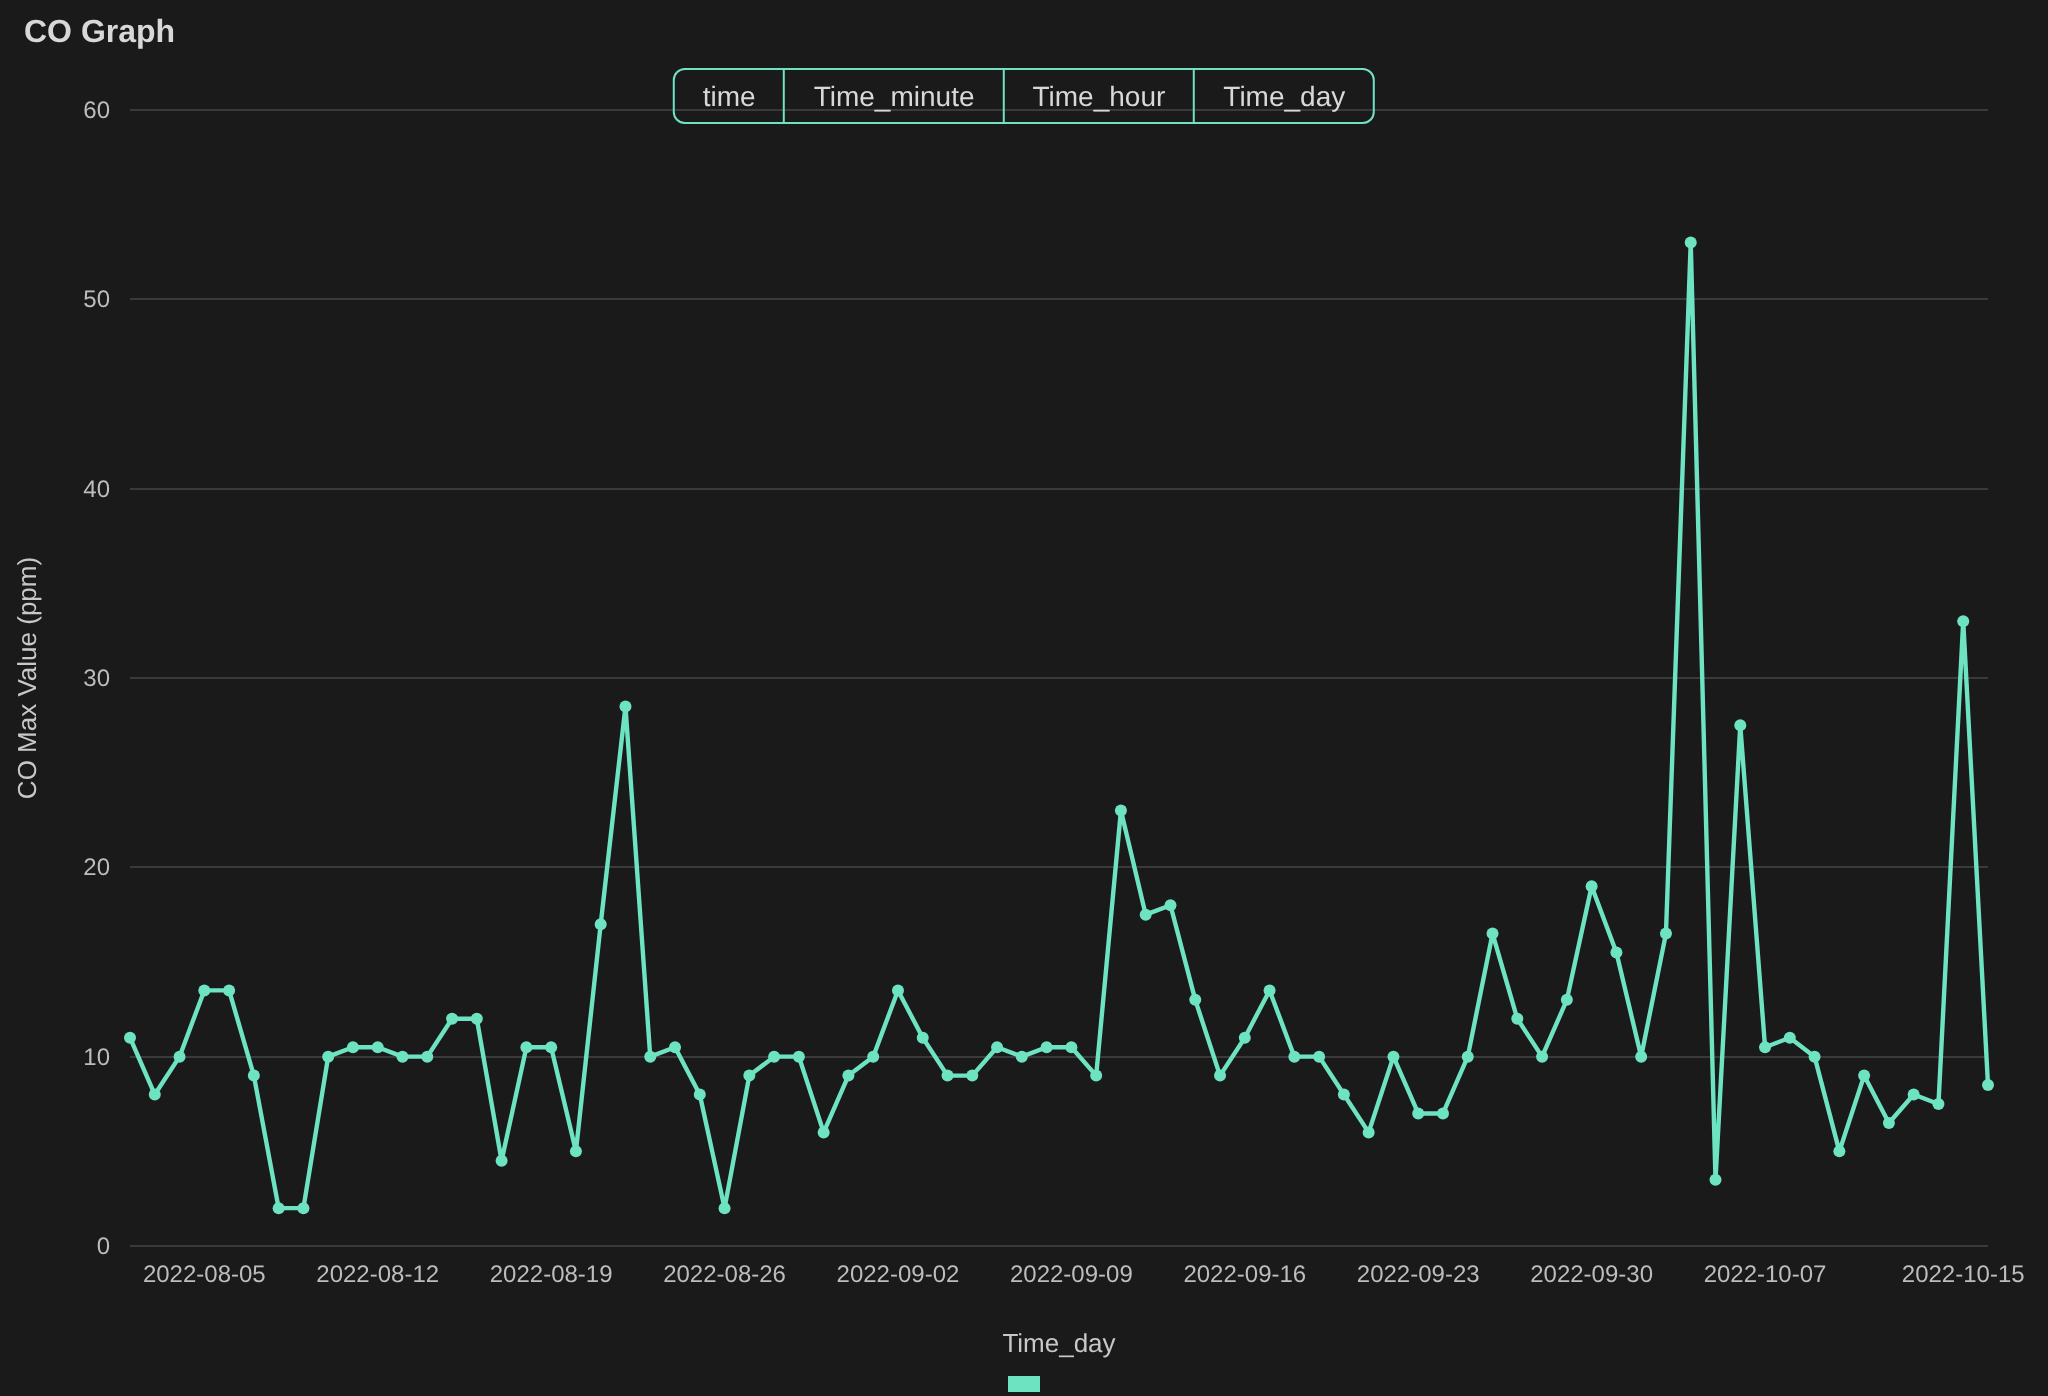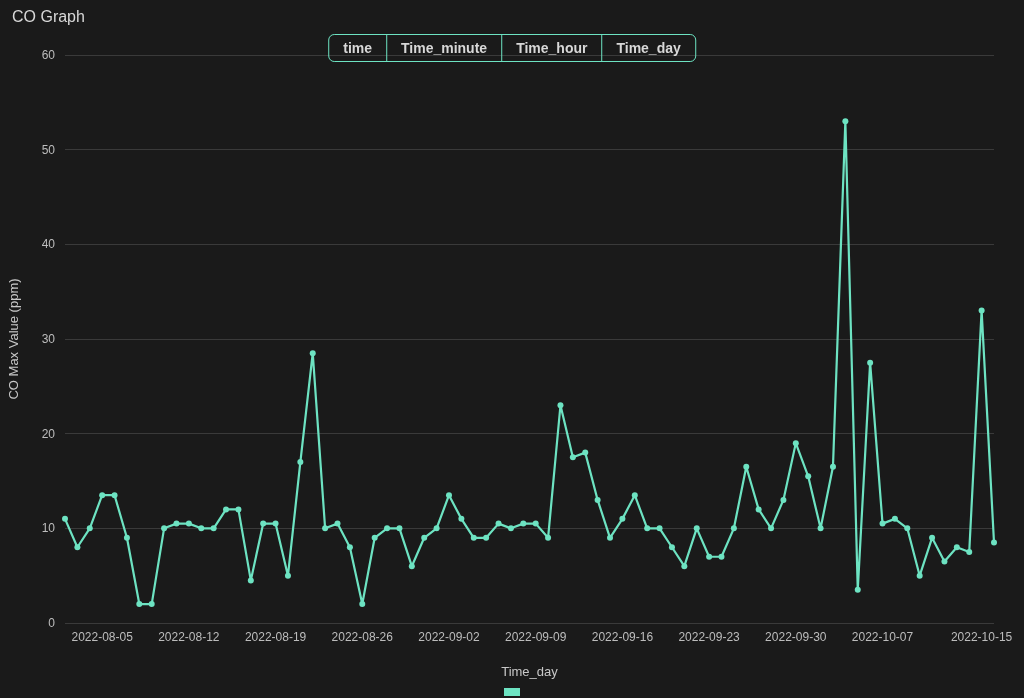--- a/index.html
+++ b/index.html
@@ -16,21 +16,21 @@
     position: relative;
     width: 1024px;
     height: 698px;
     box-sizing: border-box;
   }
   .title {
     position: absolute;
     top: 8px;
     left: 12px;
     font-size: 16px;
-    font-weight: 400;
+    font-weight: 700;
     color: #d8d8d8;
   }
   .chart-wrap {
     position: absolute;
     left: 0;
     top: 30px;
     right: 0;
     bottom: 0;
   }
   svg { display:block; }
@@ -69,21 +69,20 @@
   .segmented button {
     background: transparent;
     color: #d8d8d8;
     border: none;
     border-right: 1px solid #6de3c2;
     padding: 4px 14px;
     font-size: 14px;
     line-height: 18px;
     cursor: pointer;
     font-family: inherit;
-    font-weight: bold;
   }
   .segmented button:last-child { border-right: none; }
   .legend-swatch {
     position:absolute;
     bottom: 2px;
     left: 50%;
     transform: translateX(-50%);
     width: 16px;
     height: 8px;
     background:#6de3c2;

